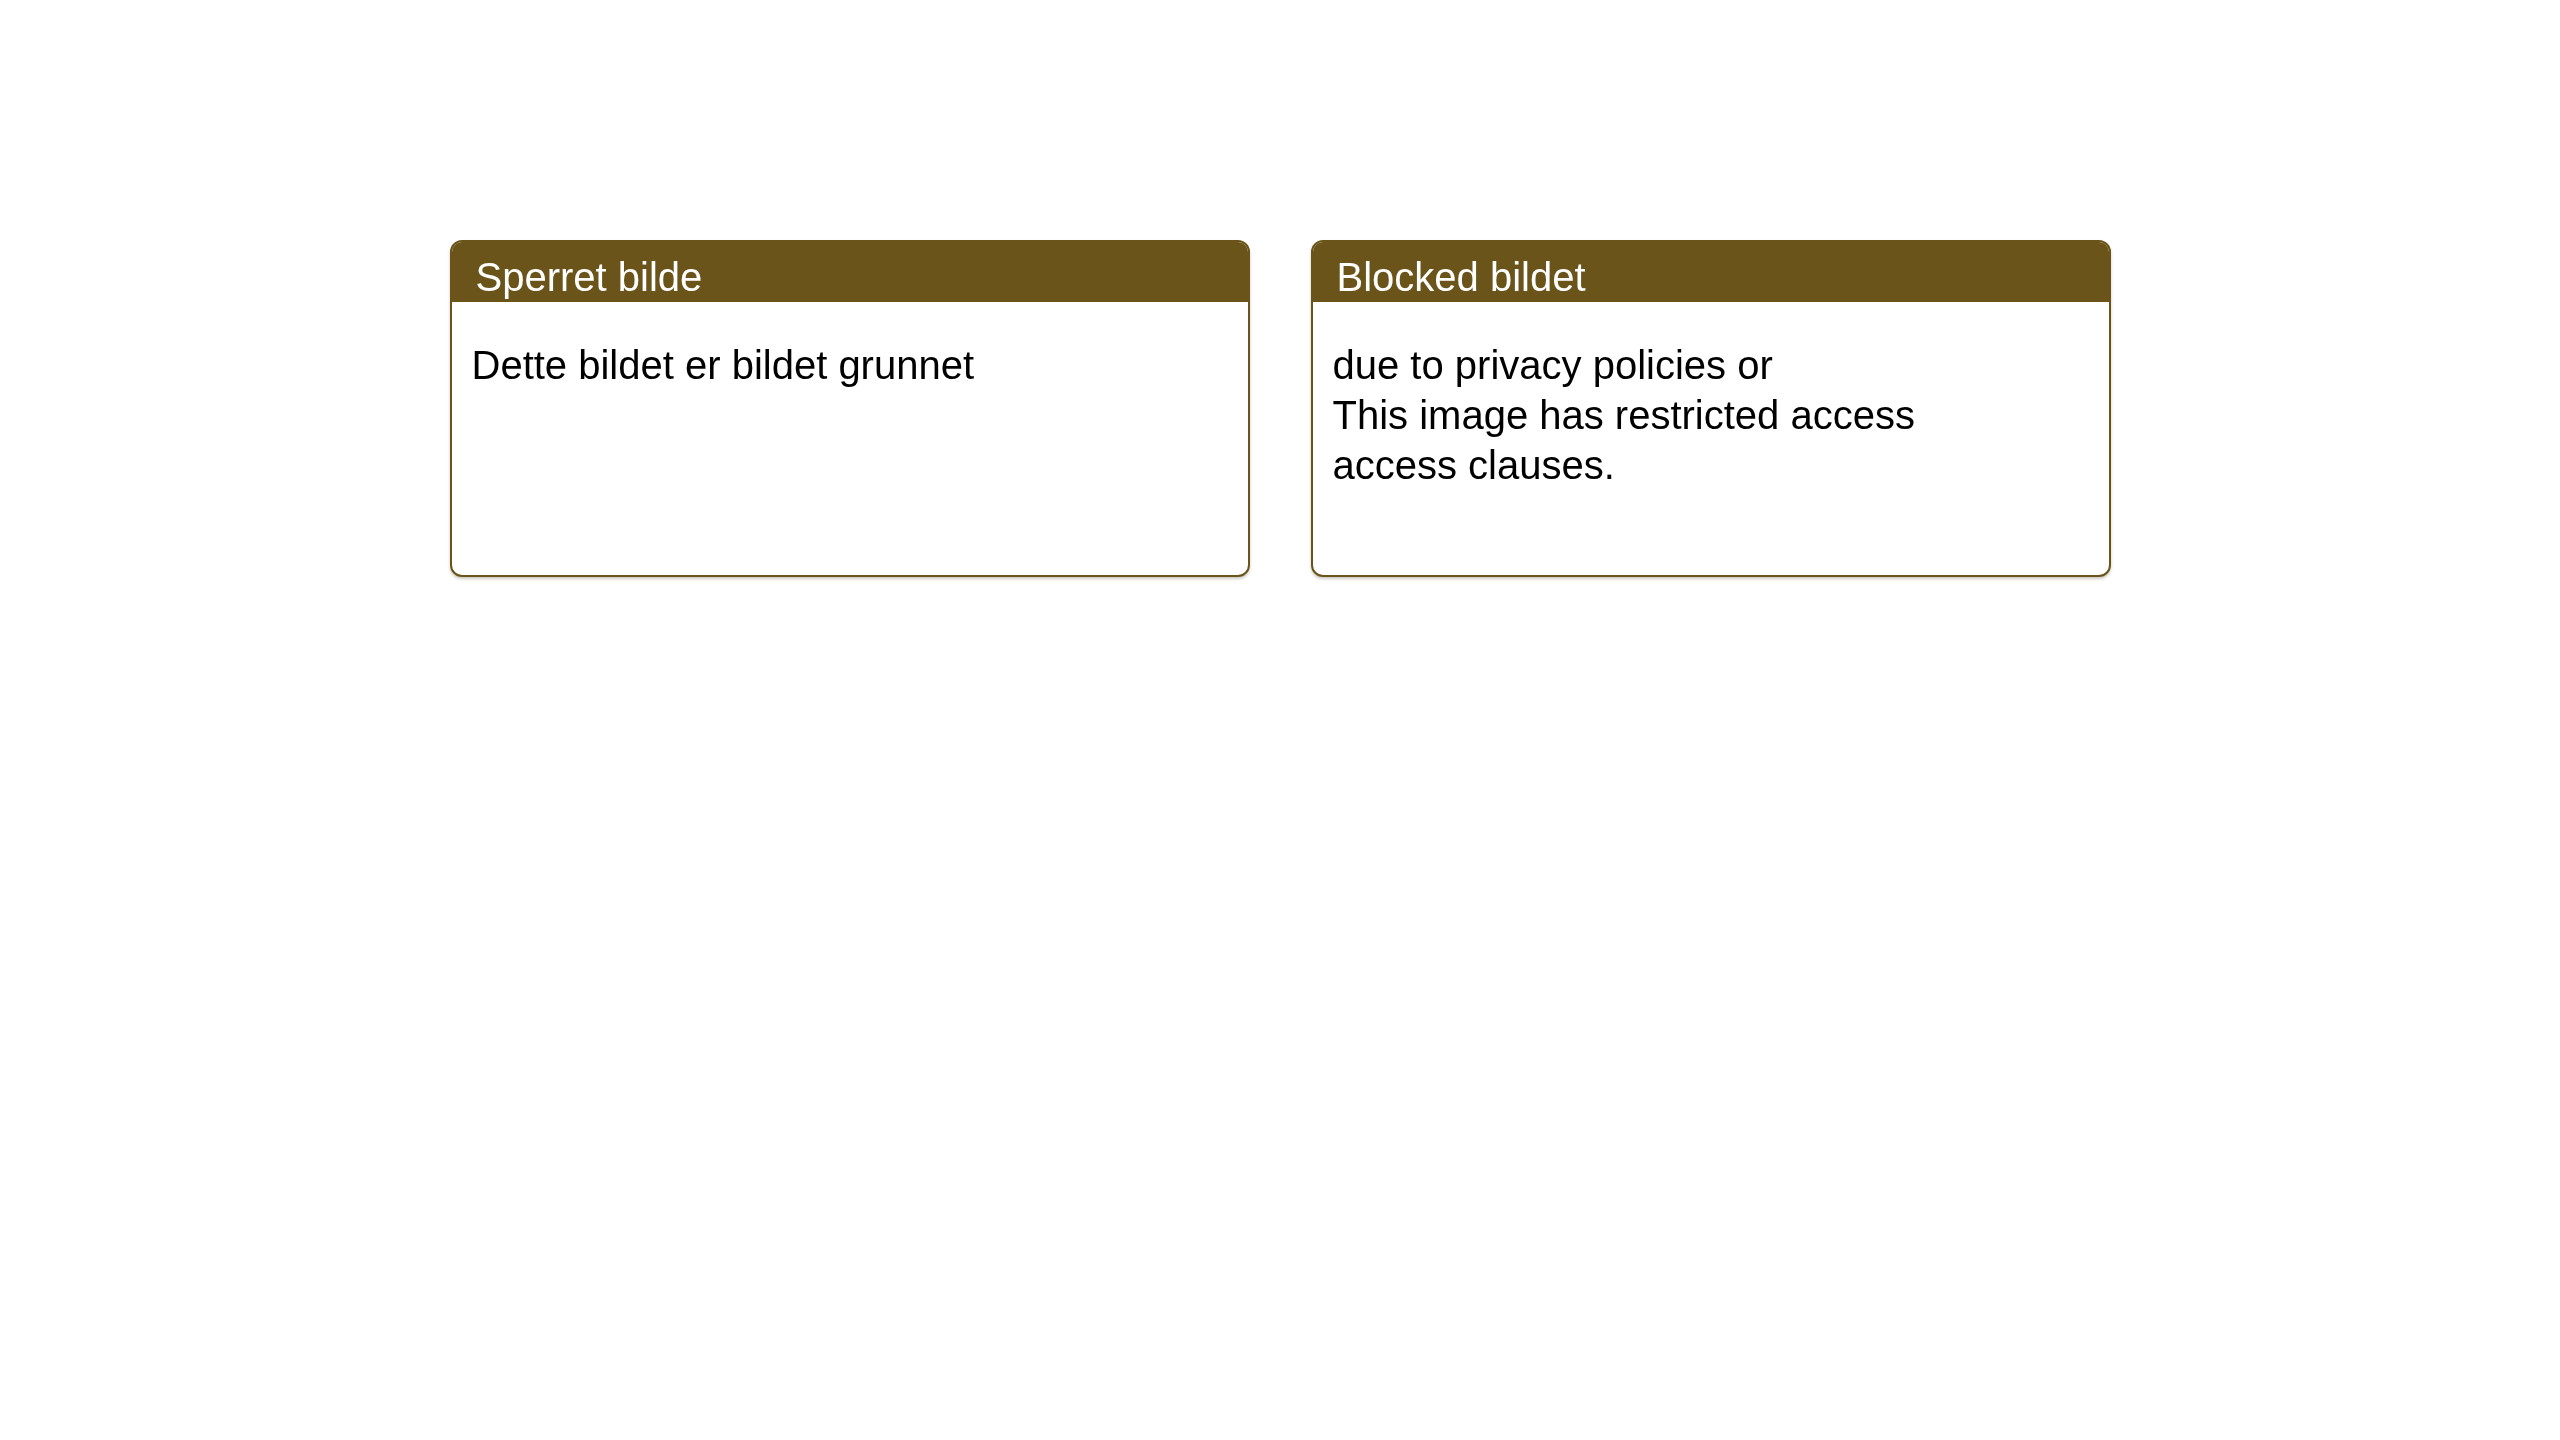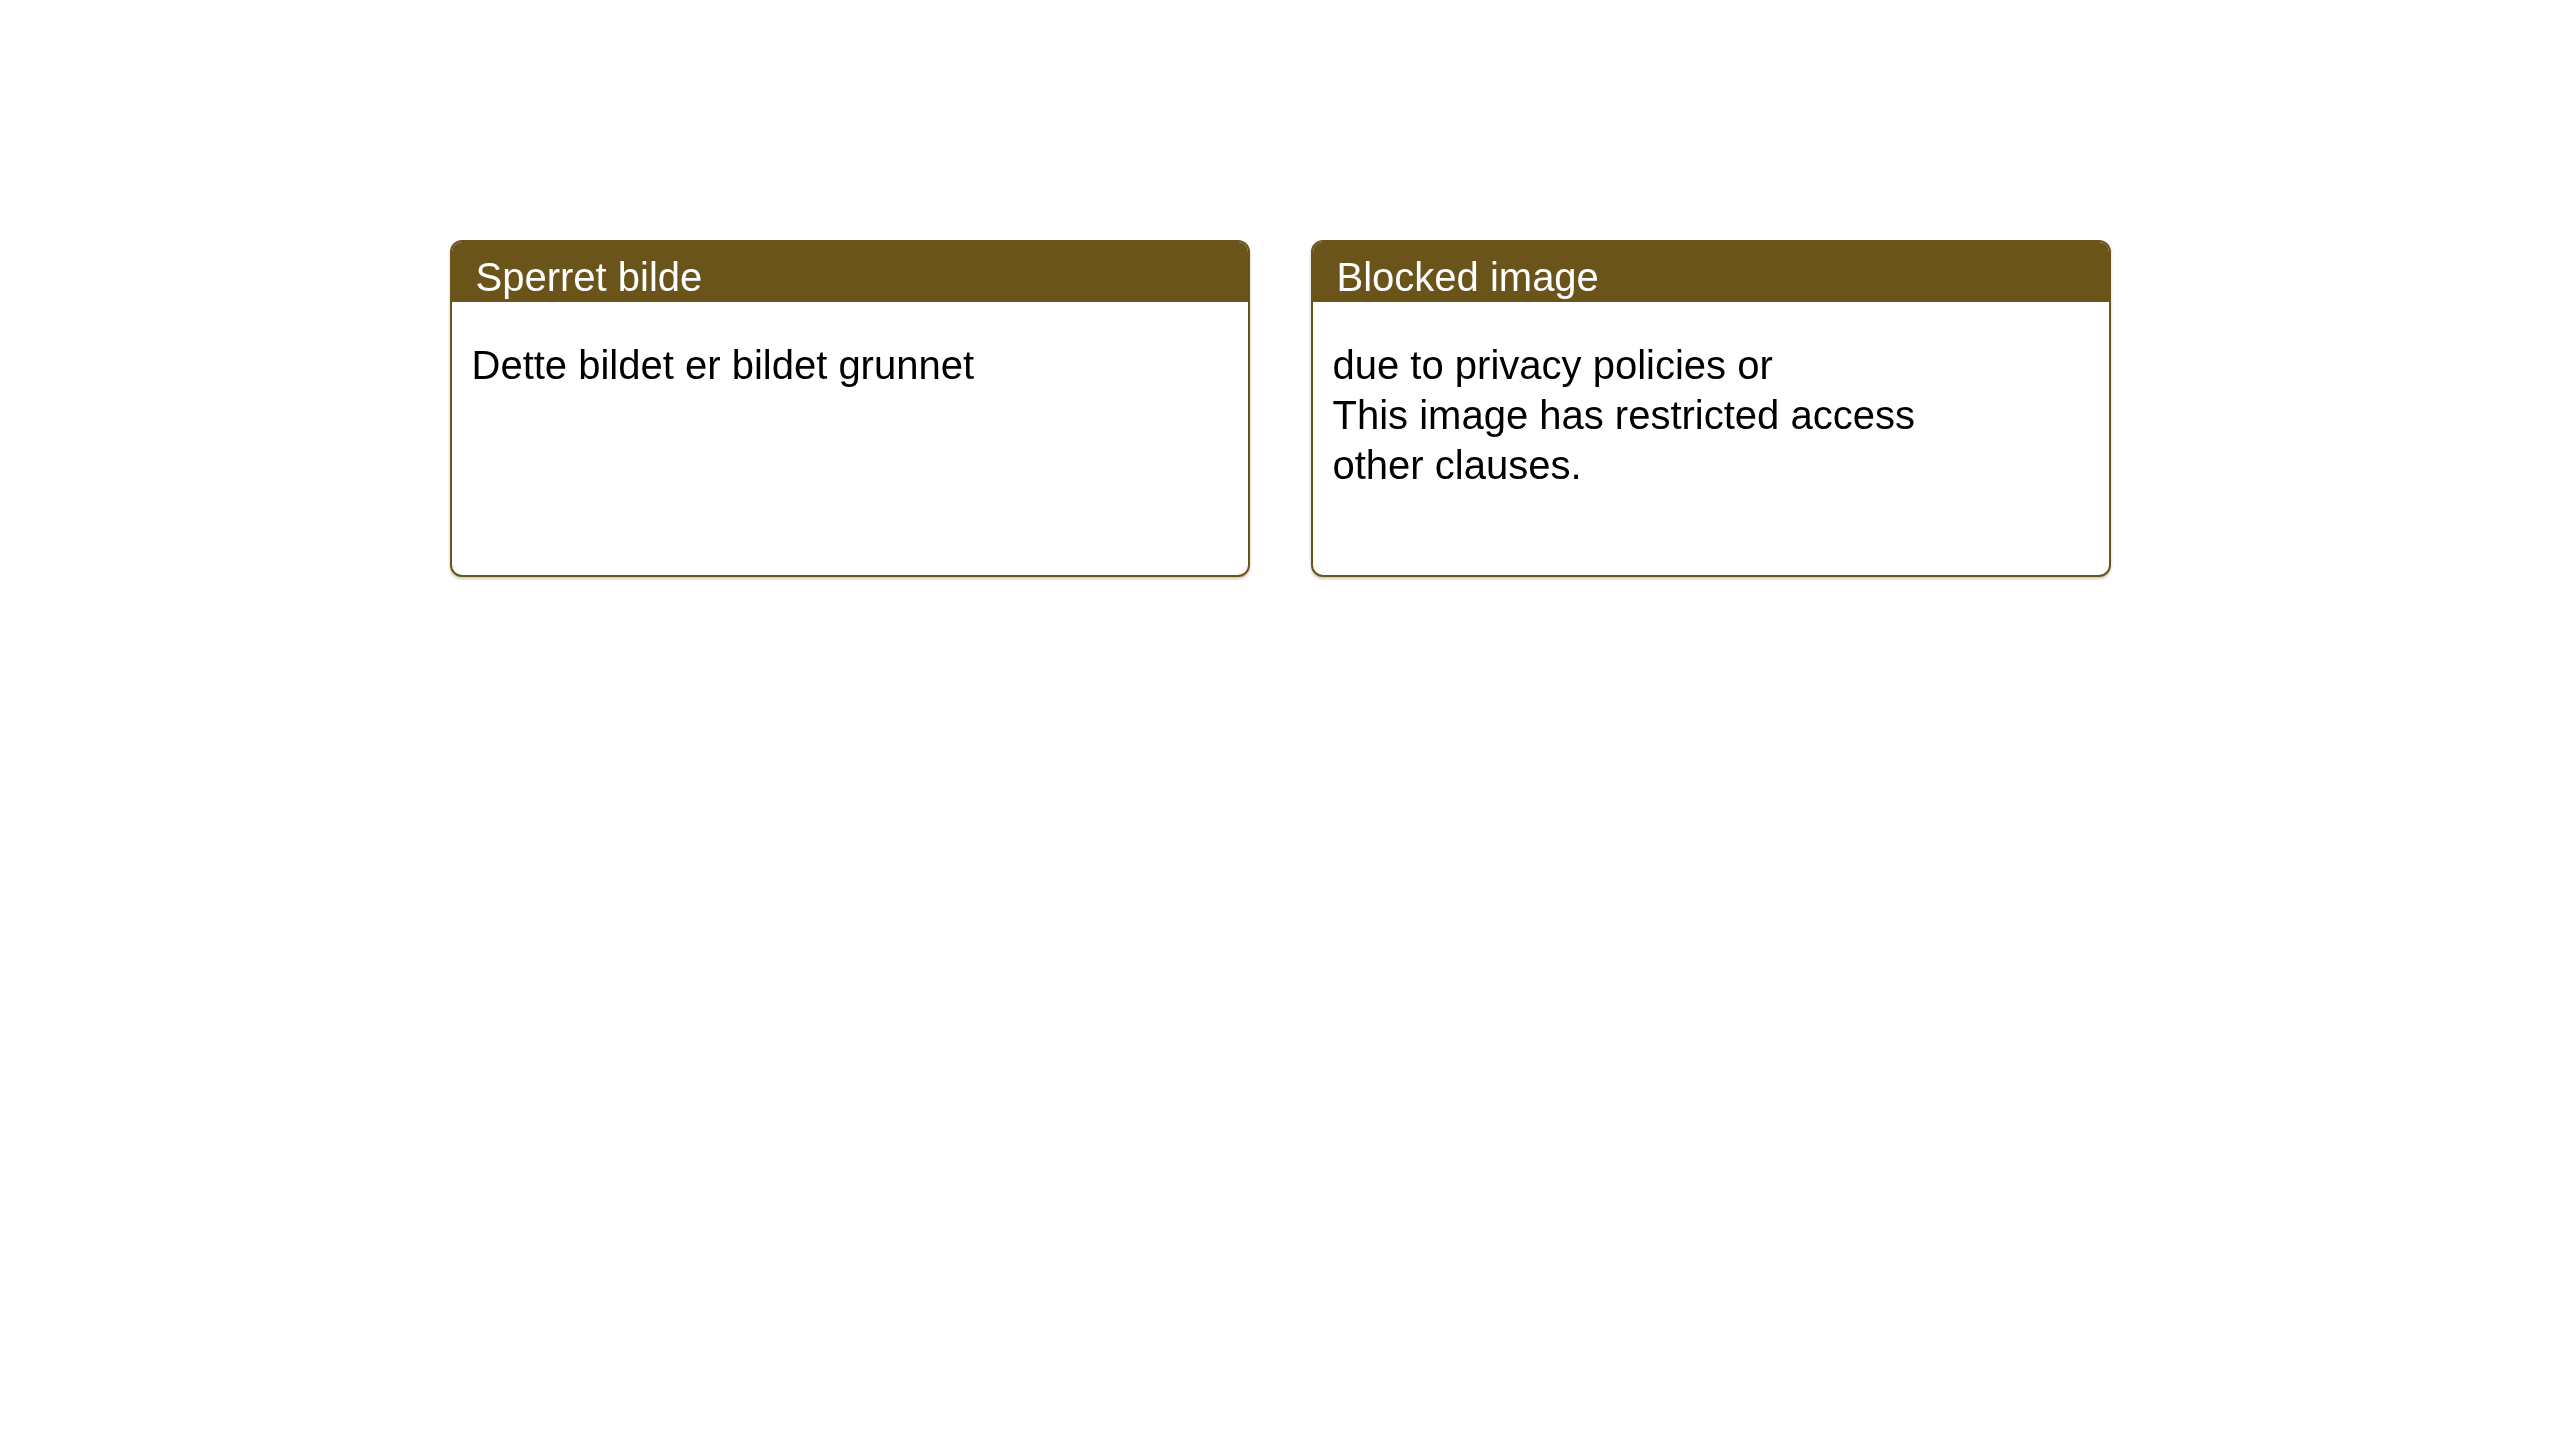--- a/index.html
+++ b/index.html
@@ -65,22 +65,22 @@
     <div class="notice-card__header">
       <span>Sperret bilde</span>
     </div>
     <div class="notice-card__body">
       <span class="notice-card__line">Dette bildet er bildet grunnet</span>
     </div>
   </div>
 
   <div class="notice-card">
     <div class="notice-card__header">
-      <span>Blocked image</span>
+      <span>Blocked bildet</span>
     </div>
     <div class="notice-card__body">
       <span class="notice-card__line">due to privacy policies or</span>
       <span class="notice-card__line">This image has restricted access</span>
-      <span class="notice-card__line">other clauses.</span>
+      <span class="notice-card__line">access clauses.</span>
     </div>
   </div>
 
 </div>
 
 </body></html>

